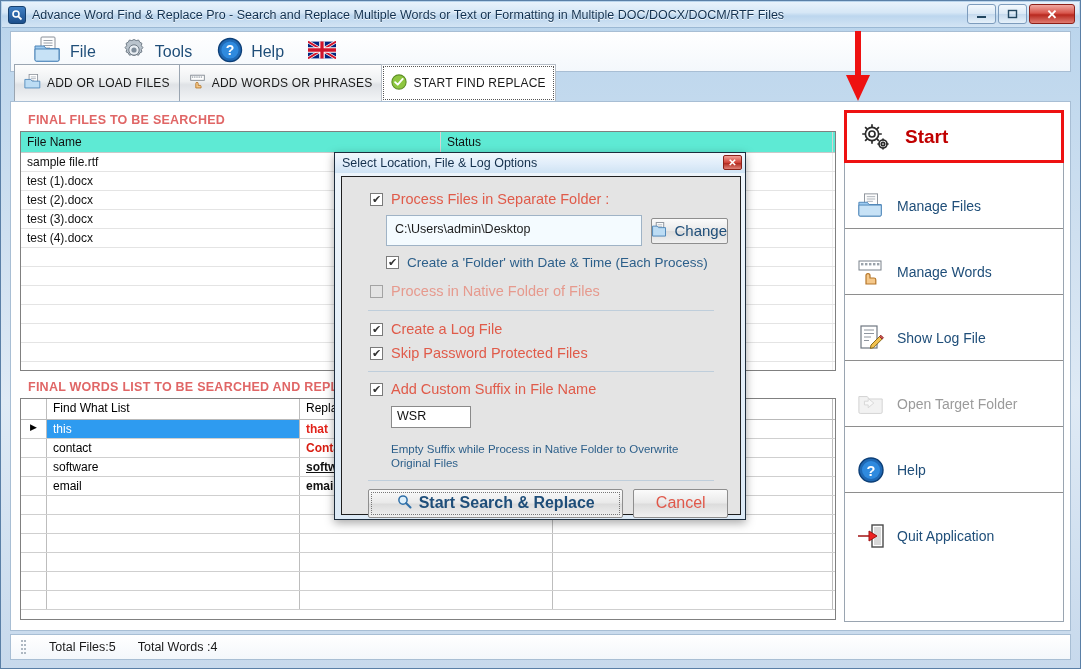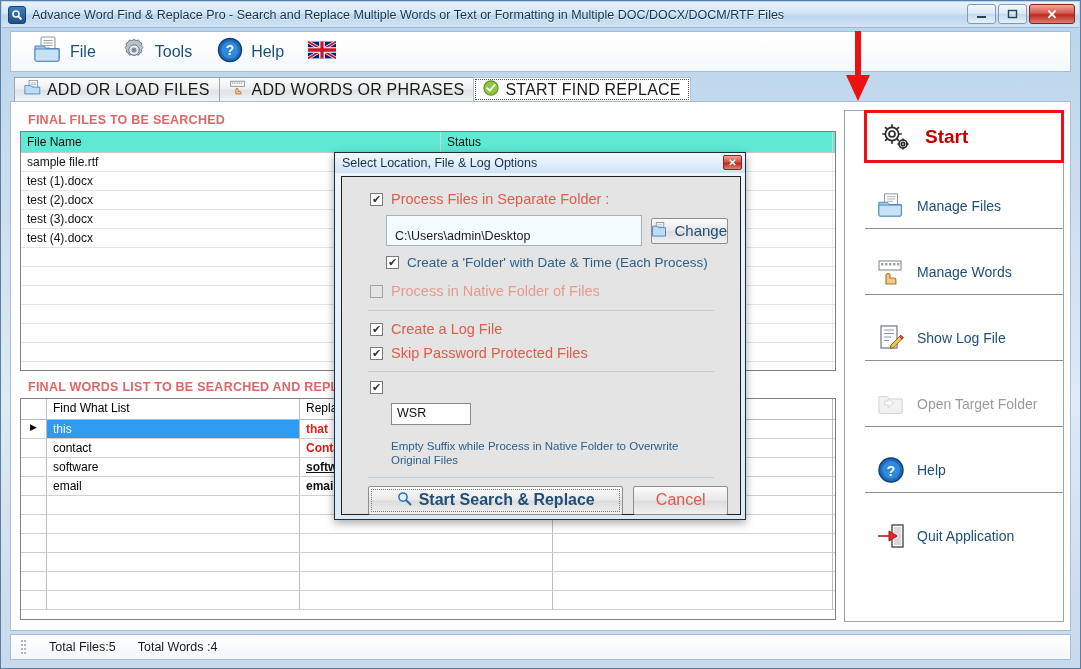--- a/index.html
+++ b/index.html
@@ -60,22 +60,22 @@
   }
   .menu-item .lbl { text-shadow: 0 1px 0 #fff; }
 
   
   .tabbar {
     position:absolute; left: 13px; top: 76px; width: 1055px; height: 25px;
     display:flex; align-items:flex-end; gap: 0px;
   }
   .tab {
     display:flex; align-items:center; gap: 6px;
-    height: 25px; padding: 0 9px;
-    font-size: 16px; color:#1a1a1a; letter-spacing: .2px;
+    height: 38px; padding: 0 9px;
+    font-size: 12px; color:#1a1a1a; letter-spacing: .2px;
     background: linear-gradient(180deg,#fdfdfd 0%,#eef0f2 45%,#dfe2e6 55%,#f2f4f6 100%);
     border: 1px solid #9aa5b1;
     margin-right: -1px;
   }
   .tab.active {
     background: #ffffff;
     border-bottom-color: #ffffff;
     border: 1px solid #b7bec7;
     outline: 1px dotted #555; outline-offset: -3px;
   }
@@ -121,21 +121,21 @@
   .wrow .wcol-ind { padding: 2px 0; font-size: 9px; color:#000; }
   .wrow.sel .wcol-find { background:#2e9bf0; color:#fff; }
   .rep-red { color:#e2231a; font-weight:bold; }
   .rep-redb { color:#d81c10; font-weight:bold; }
   .rep-under { color:#111; font-weight:bold; text-decoration: underline; }
   .rep-plain { color:#111; font-weight:bold; }
 
   
   .sidebar {
     position:absolute; left: 833px; top: 8px; width: 220px; height: 512px;
-    background:#fff; border:1px solid #9aa5b1;padding-left:20px;
+    background:#fff; border:1px solid #9aa5b1;
   }
   .sb-item {
     position:relative; display:flex; align-items:center; gap: 12px;
     height: 46px; padding-left: 12px;
     border-bottom: 1px solid #8e8e8e;
     font-size: 14px; color:#1f4e79;margin-top:20px;
   }
   .sb-item:last-child { border-bottom: none; }
   .sb-item .ico { width: 28px; height: 28px; display:flex; align-items:center; justify-content:center; flex:0 0 28px;}
   .sb-item.start {
@@ -192,21 +192,21 @@
     border:1px solid #7a7a7a; background:#fff;
     display:inline-flex; align-items:center; justify-content:center;
     font-size:11px; line-height:1; color:#333;
   }
   .chk.off { background:#e4e4e4; border-color:#a3a3a3; }
   .opt-row { display:flex; align-items:center; gap:8px; }
   .opt-red  { color:#e05b4a; font-size:14.5px; }
   .opt-blue { color:#2c5f8a; font-size:13.5px; }
   .path-input {
     width: 262px; height: 31px; background:#f4fbff; border:1px solid #9fb3c6;
-    font-size: 12.5px; color:#1b1b1b; padding: 13px 8px;
+    font-size: 12.5px; color:#1b1b1b; padding: 6px 8px;
   }
   .btn {
     display:flex; align-items:center; justify-content:center; gap:7px;
     background: linear-gradient(180deg,#fbfbfb 0%,#e9e9e9 48%,#dcdcdc 52%,#f1f1f1 100%);
     border:1px solid #8e8e8e; border-radius: 2px;
     font-size: 13px; color:#1f4e79;
   }
   .btn-change { width: 77px; height: 26px; font-size:15px; }
   .btn-start { width: 265px; height: 29px; font-size: 16px; font-weight:600; color:#1f4e79;
                outline:1px dotted #777; outline-offset:-4px; }
@@ -636,20 +636,21 @@
 
       <div class="opt-row" style="margin-left:16px;margin-top:8px">
         <span class="chk">✔</span>
         <span class="opt-red">Skip Password Protected Files</span>
       </div>
 
       <div class="divider" style="margin:10px 14px 9px 14px"></div>
 
       <div class="opt-row" style="margin-left:16px">
         <span class="chk">✔</span>
+        <span class="opt-red">Add Custom Suffix in File Name</span>
       </div>
 
       <div style="margin-left:37px;margin-top:9px">
         <div class="suffix-input">WSR</div>
       </div>
 
       <div class="hint" style="margin-left:37px;margin-top:14px;width:300px">Empty Suffix while Process in Native Folder to Overwrite Original Files</div>
 
       <div class="divider" style="margin:9px 14px 8px 14px"></div>
 

